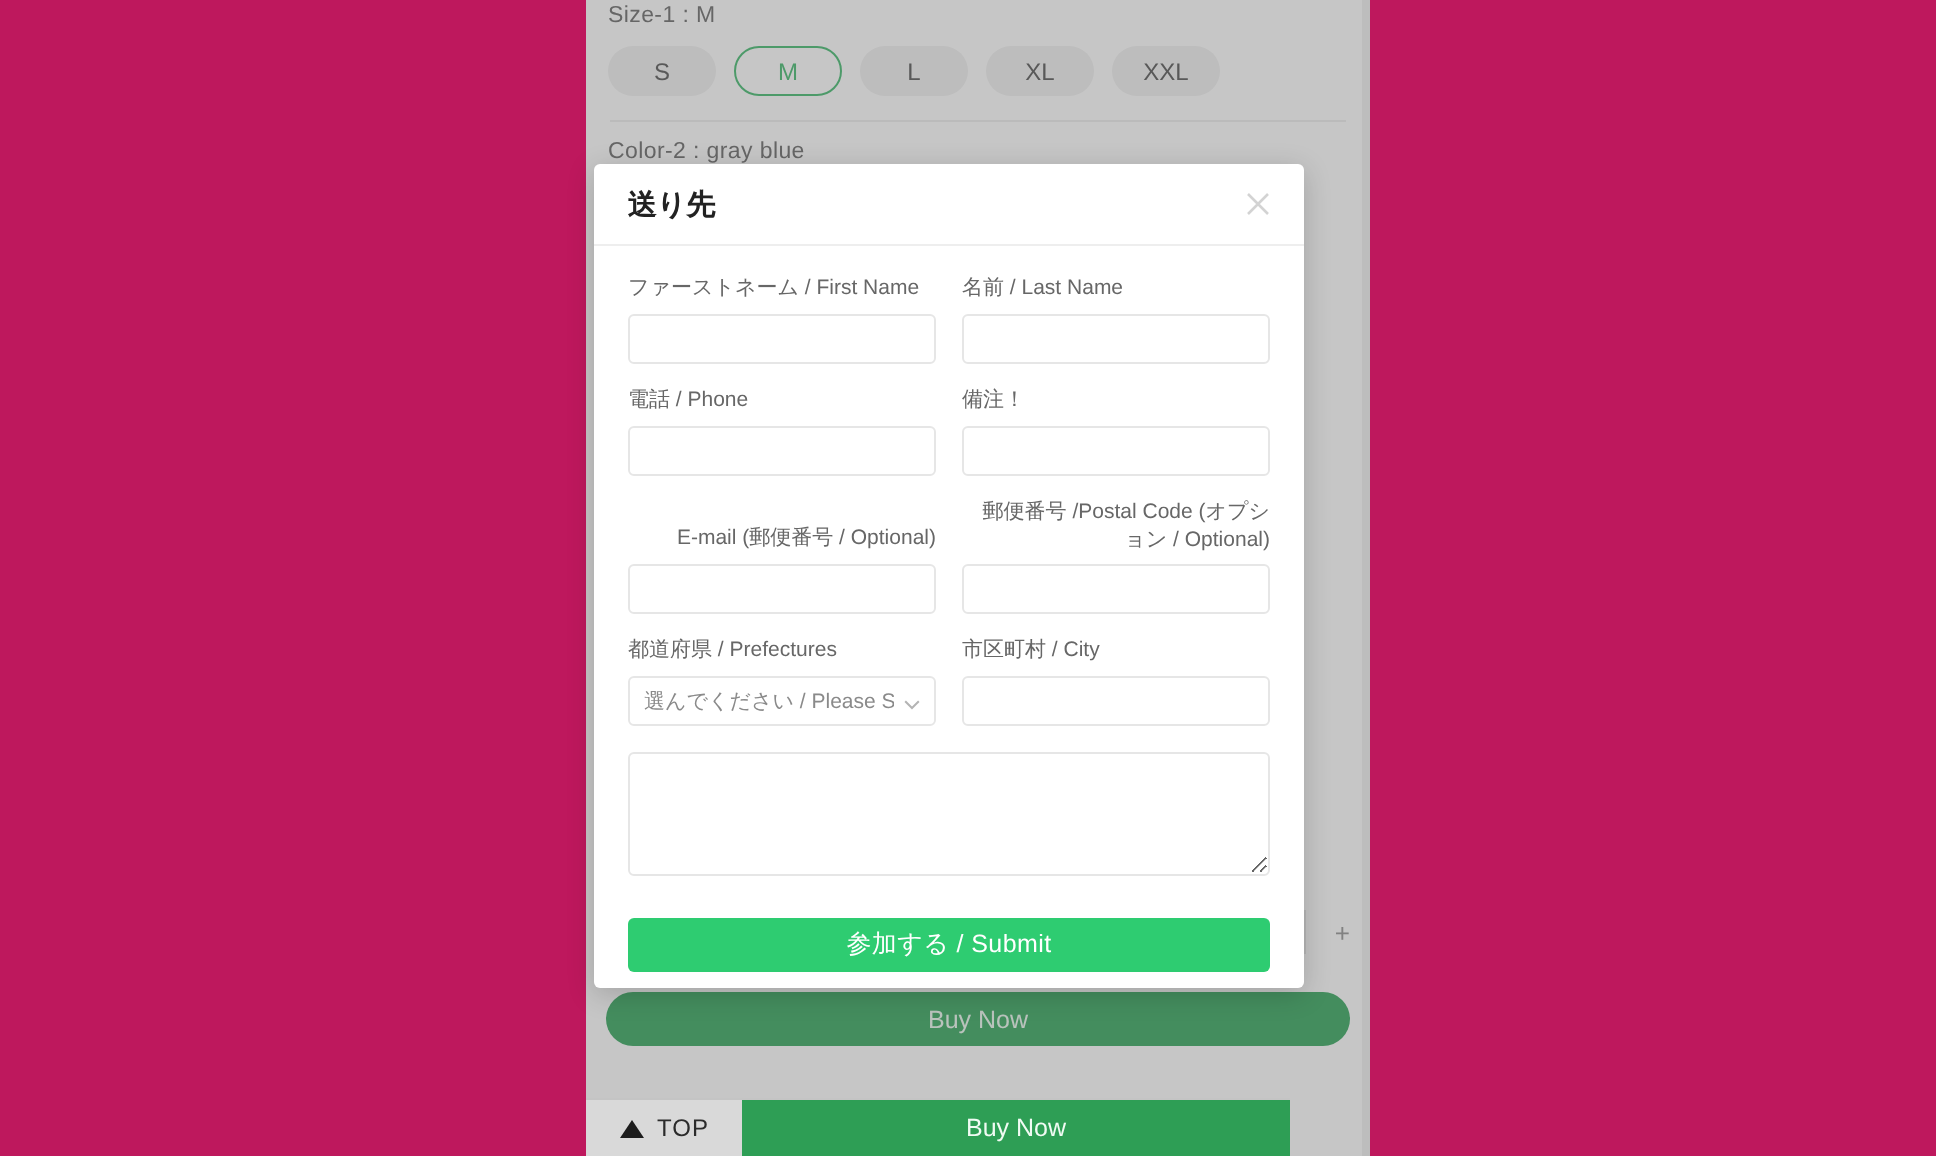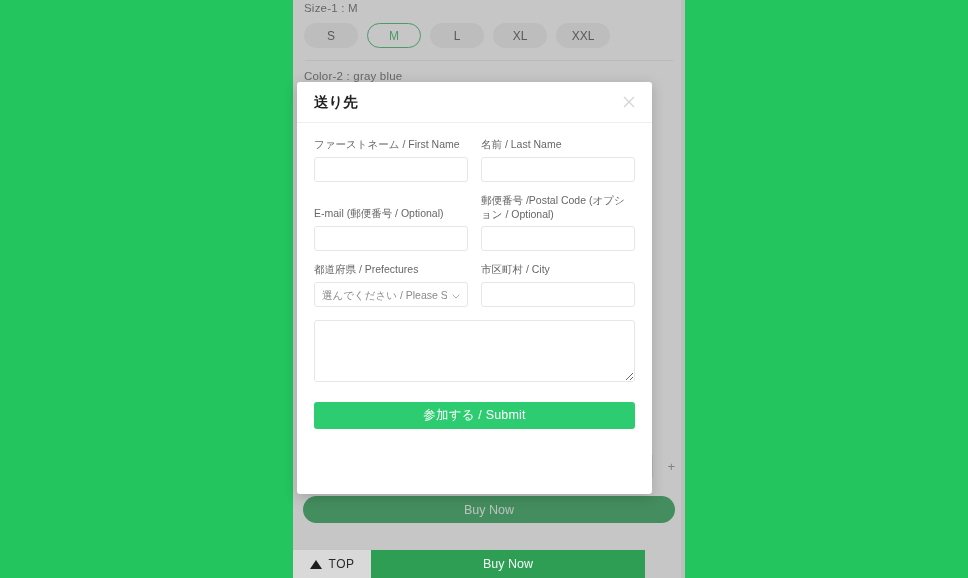--- a/index.html
+++ b/index.html
@@ -8,21 +8,21 @@
     height: 578px;
     overflow: hidden;
     background: #f4f4f4;
     font-family: "Liberation Sans", "DejaVu Sans", sans-serif;
   }
 
   #screen {
     position: relative;
     width: 968px;
     height: 578px;
-    background: #22c55e;
+    background: #be185d;
   }
 
   
   .mobile-frame {
     position: absolute;
     left: 293px;
     top: 0;
     width: 392px;
     height: 578px;
     background: #ffffff;
@@ -197,21 +197,21 @@
 
   .field { margin-bottom: 11px; }
   .field .lbl {
     font-size: 10.5px;
     color: #676767;
     line-height: 1.35;
     margin-bottom: 5px;
     min-height: 15px;
     display: block;
   }
-  .field .lbl.two { min-height: 28px; }
+  .field .lbl.two { min-height: 28px; text-align: right; }
 
   .ctrl {
     width: 100%;
     height: 25px;
     border: 1px solid #e6e6e6;
     border-radius: 3px;
     background: #fff;
     font-size: 10.5px;
     color: #8c8c8c;
     padding: 0 7px;
@@ -368,20 +368,30 @@
         <div class="field">
           <span class="lbl">ファーストネーム / First Name</span>
           <input class="ctrl" type="text" placeholder="" style="">
         </div>
         <div class="field">
           <span class="lbl">名前 / Last Name</span>
           <input class="ctrl" type="text" placeholder="" style="">
         </div>
       </div>
 
+      <div class="grid2">
+        <div class="field">
+          <span class="lbl">電話 / Phone</span>
+          <input class="ctrl" type="text" placeholder="" style="">
+        </div>
+        <div class="field">
+          <span class="lbl">備注！</span>
+          <input class="ctrl" type="text" placeholder="" style="">
+        </div>
+      </div>
 
       <div class="grid2">
         <div class="field">
           <span class="lbl two" style="padding-top:13px">E-mail (郵便番号 / Optional)</span>
           <input class="ctrl" type="text" placeholder="" style="">
         </div>
         <div class="field">
           <span class="lbl two">郵便番号 /Postal Code (オプション / Optional)</span>
           <input class="ctrl" type="text" placeholder="" style="">
         </div>

